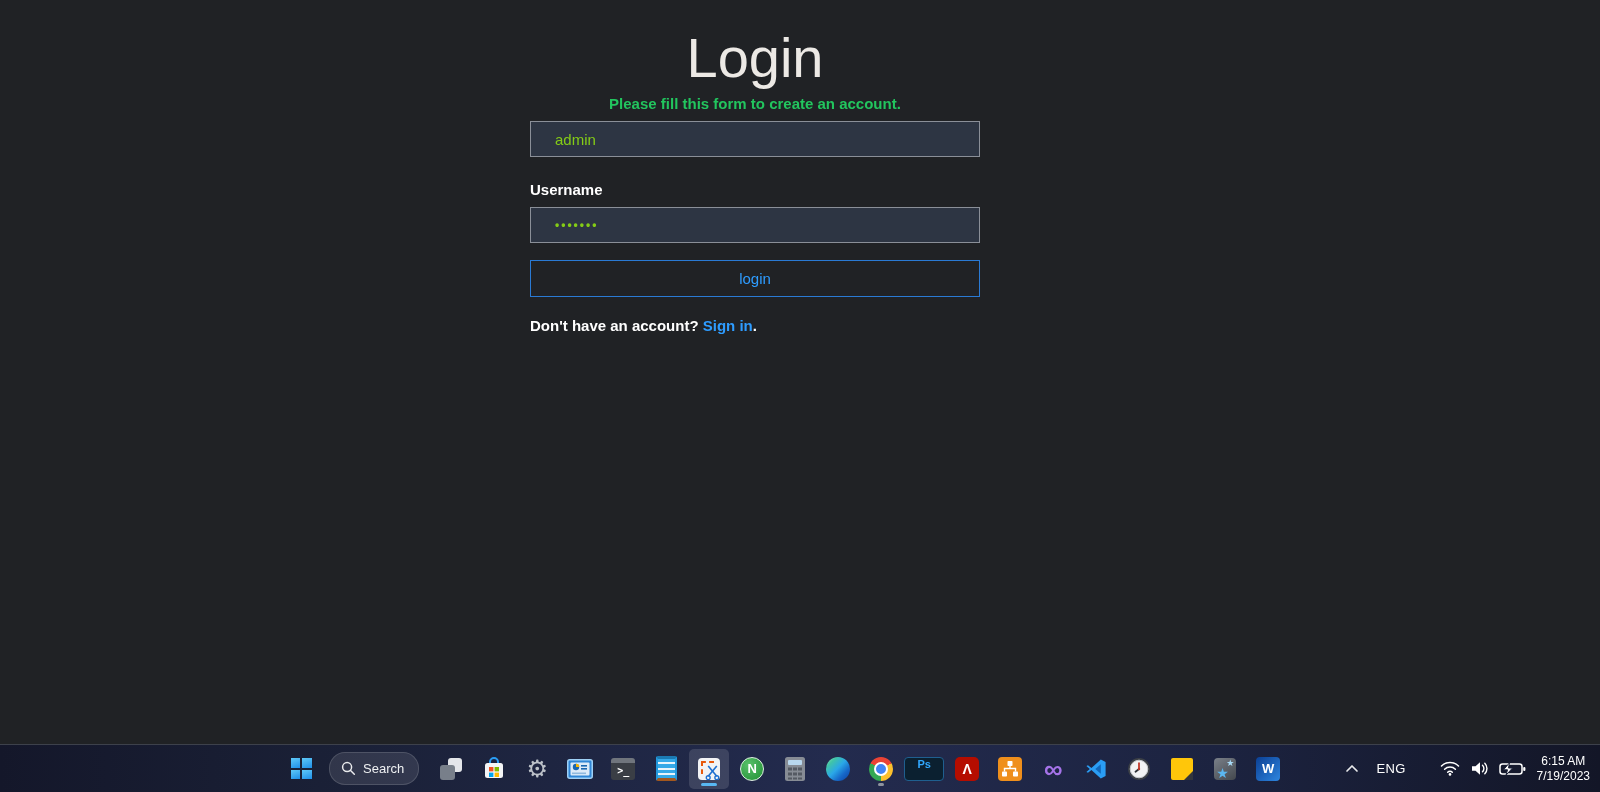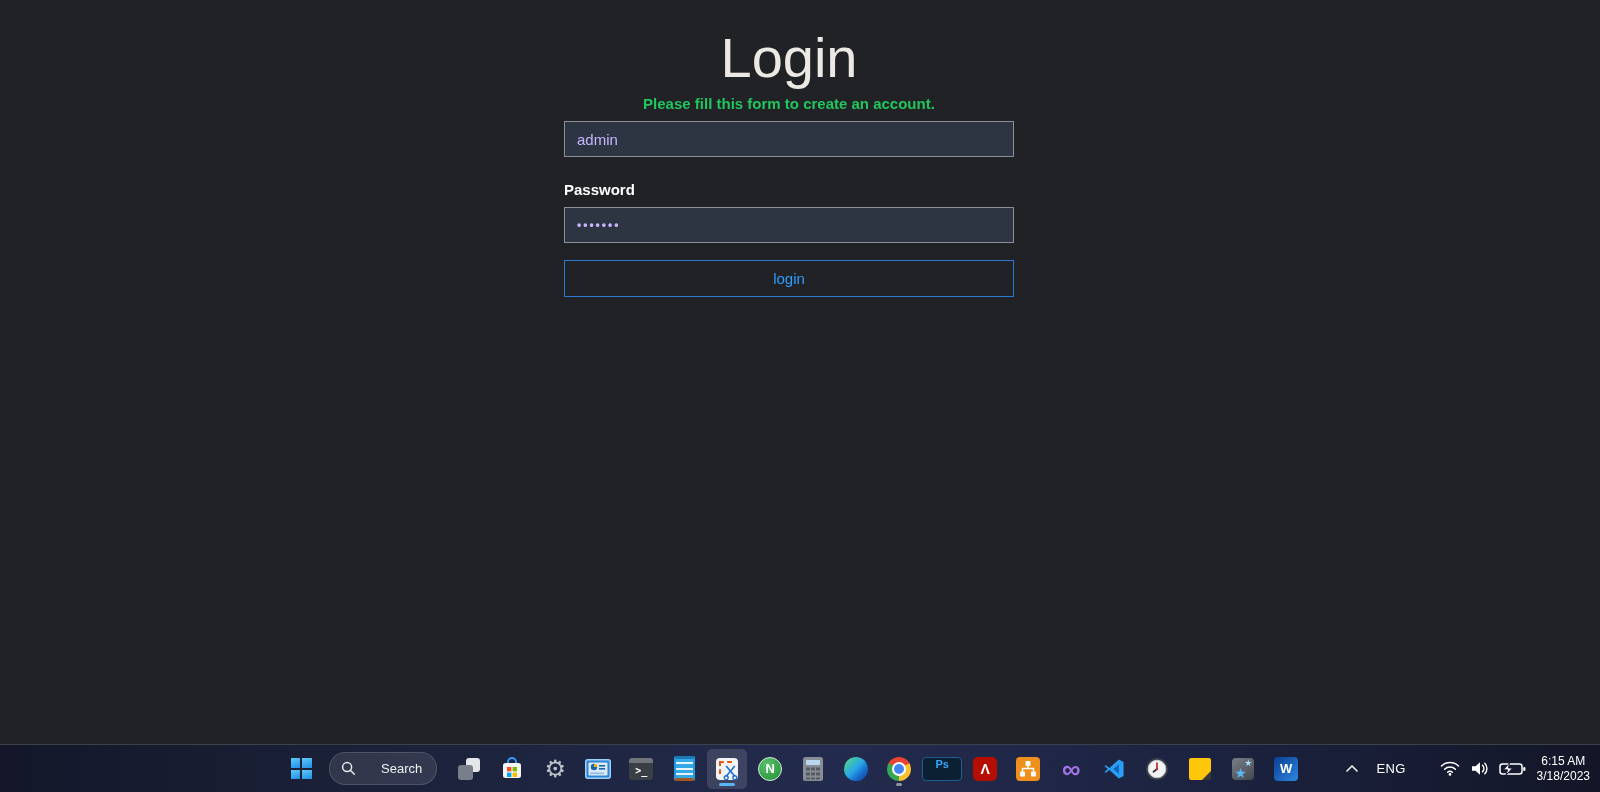--- a/index.html
+++ b/index.html
@@ -1,27 +1,27 @@
 <!DOCTYPE html>
 <html><head>
 <meta charset="utf-8">
 <style>
   html,body{margin:0;padding:0;}
   body{width:1600px;height:792px;overflow:hidden;background:#202225;
        font-family:"Liberation Sans",sans-serif;position:relative;}
 
   
-  .login-form{position:absolute;left:564px;top:0;width:450px;}
+  .login-form{position:absolute;left:530px;top:0;width:450px;}
   .title{margin:24px 0 0;text-align:center;font-size:56px;font-weight:300;
          color:#ece9e5;line-height:1.2;}
   .subtitle{margin:4px 0 0;text-align:center;font-size:15px;font-weight:700;color:#22c55e;}
   .field-label{display:block;margin-top:24px;font-size:15px;font-weight:700;color:#fff;}
   .text-input{display:block;box-sizing:border-box;width:100%;height:36px;margin-top:9px;
-         background:#2d3543;border:1px solid #8a8f98;color:#c4b5fd;font-size:15px;
-         padding:0 12px;font-family:"Liberation Sans",sans-serif;outline:none;}
+         background:#2d3543;border:1px solid #8a8f98;color:#84cc16;font-size:15px;
+         padding:0 24px;font-family:"Liberation Sans",sans-serif;outline:none;}
   .pw{letter-spacing:2px;font-size:12px;font-weight:700;}
   .login-btn{display:block;box-sizing:border-box;width:100%;height:37px;margin-top:17px;
          background:transparent;border:1px solid #2a7ad4;color:#2e9cff;font-size:15px;
          cursor:pointer;font-family:"Liberation Sans",sans-serif;}
   .footer-text{margin:20px 0 0;font-size:15px;font-weight:700;color:#fff;}
   .footer-text a{color:#2e9cff;text-decoration:none;cursor:pointer;}
 
   
   .taskbar{position:absolute;left:0;right:0;bottom:0;height:48px;box-sizing:border-box;
      border-top:1px solid #3d414b;
@@ -29,21 +29,21 @@
   .tb-center{position:absolute;left:281px;top:0;height:100%;display:flex;align-items:center;}
   .cell{width:40px;height:40px;border-radius:5px;display:flex;align-items:center;
         justify-content:center;position:relative;margin-right:3px;flex:0 0 auto;cursor:pointer;}
   .cell.active{background:rgba(255,255,255,.13);}
   .ind{position:absolute;bottom:3px;left:50%;transform:translateX(-50%);border-radius:2px;}
   .ind-active{width:16px;height:3px;background:#58b7f2;}
   .ind-running{width:6px;height:3px;background:#8d939e;}
 
   .search-pill{height:31px;margin:0 12px 0 5px;padding:0 14px 0 11px;border-radius:16px;
         background:rgba(255,255,255,.10);border:1px solid rgba(255,255,255,.14);
-        display:flex;align-items:center;gap:25px;color:#eef0f2;font-size:13px;cursor:pointer;flex:0 0 auto;}
+        display:flex;align-items:center;gap:7px;color:#eef0f2;font-size:13px;cursor:pointer;flex:0 0 auto;}
 
   .win-logo{width:21px;height:21px;display:grid;grid-template-columns:1fr 1fr;
         grid-template-rows:1fr 1fr;gap:2px;}
   .win-logo i{background:linear-gradient(160deg,#5fc9f8,#1f8fe8);}
 
   .tv{position:relative;width:22px;height:22px;}
   .tv i{position:absolute;border-radius:3px;}
   .tv .back{right:0;top:0;width:14px;height:14px;background:#e4e6ea;}
   .tv .front{left:0;bottom:0;width:15px;height:15px;background:#787f8a;}
 
@@ -110,25 +110,29 @@
 </style>
 </head>
 <body>
 
 <div class="login-form">
   <h1 class="title">Login</h1>
   <p class="subtitle">Please fill this form to create an account.</p>
 
   <input class="text-input" type="text" value="admin" style="">
 
-  <label class="field-label">Password</label>
+  <label class="field-label">Username</label>
   <input class="text-input pw" type="text" value="•••••••" style="">
 
   <button class="login-btn">login</button>
 
+  <p class="footer-text">
+    <span>Don't have an account?</span>
+    <a>Sign in</a><span>.</span>
+  </p>
 </div>
 
 <div class="taskbar">
   <div class="tb-center">
 
     <div class="cell">
       <span class="win-logo">
           <i></i>
           <i></i>
           <i></i>
@@ -322,16 +326,16 @@
     </div>
     <div class="titem bat">
       <svg width="27" height="14" viewBox="0 0 27 14">
         <rect x="1" y="2" width="22" height="10" rx="2.5" fill="none" stroke="#fff" stroke-width="1.5"></rect>
         <rect x="24.2" y="5" width="2.2" height="4" rx="1" fill="#fff"></rect>
         <path d="M10.5 0.8 L4.5 7.8 H8.5 L7 13.2 L13.5 6 H9.5 Z" fill="#fff" stroke="#1b2138" stroke-width="1"></path>
       </svg>
     </div>
     <div class="clock">
       <div>6:15 AM</div>
-      <div>3/18/2023</div>
+      <div>7/19/2023</div>
     </div>
   </div>
 </div>
 
 </body></html>

